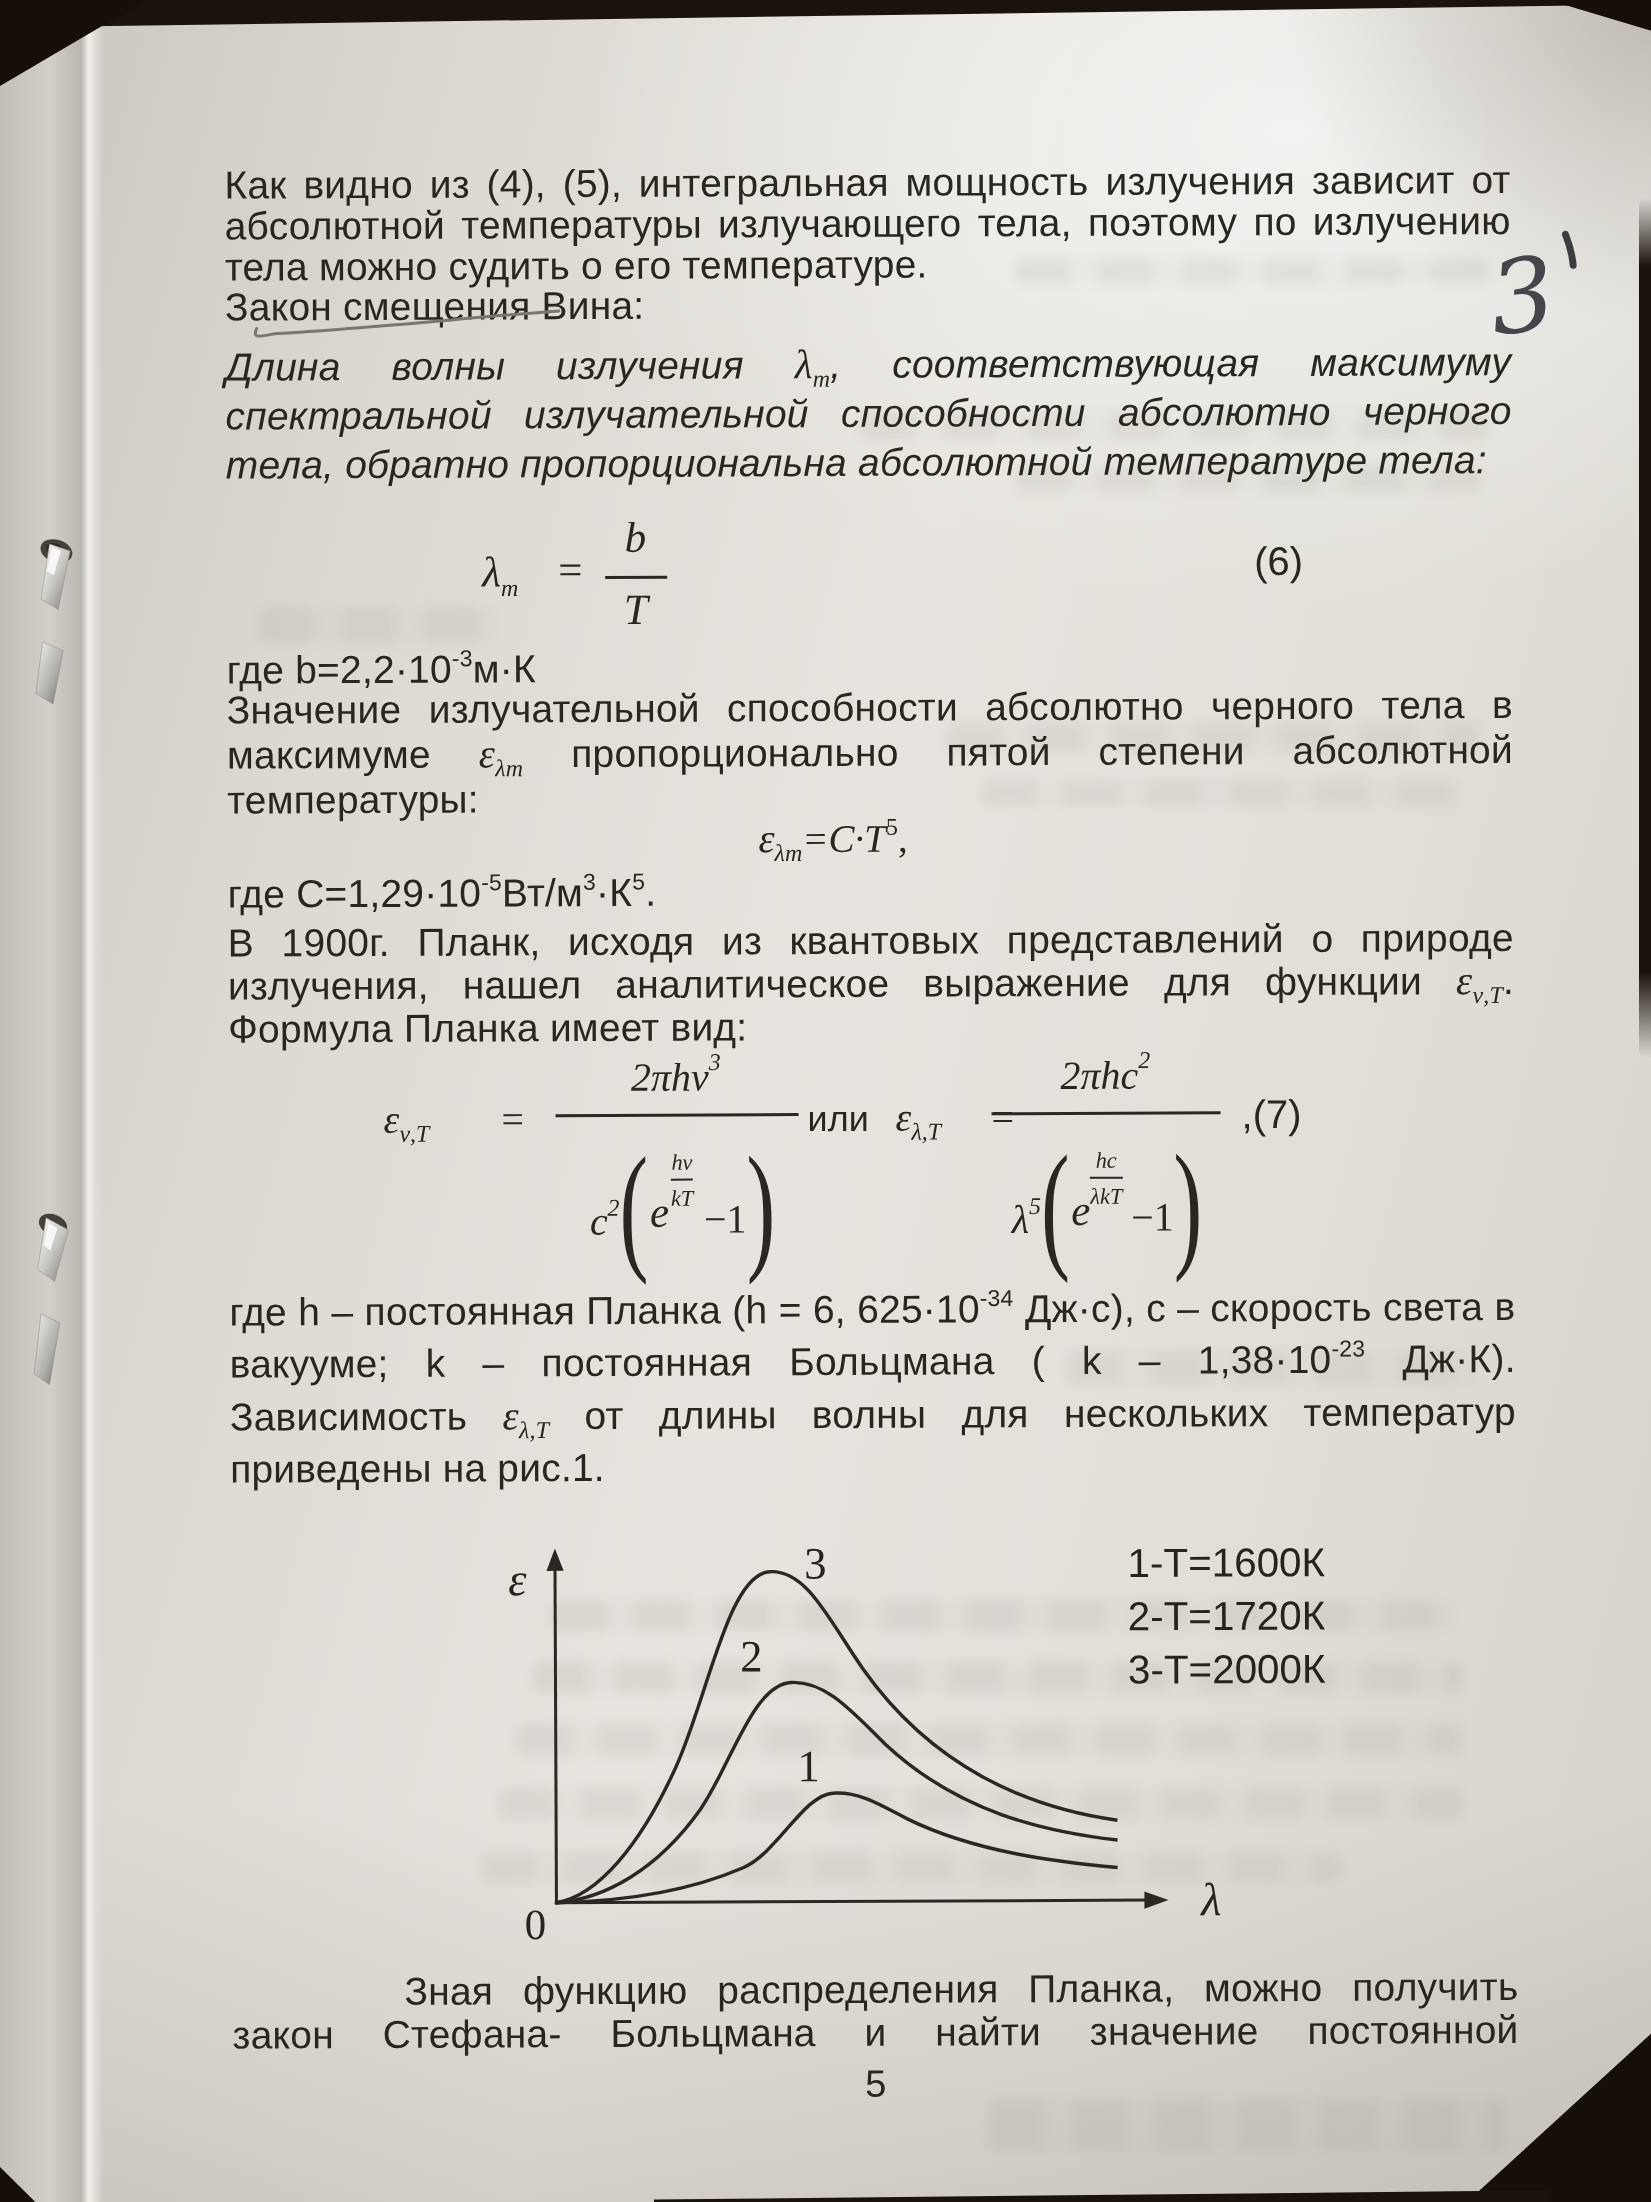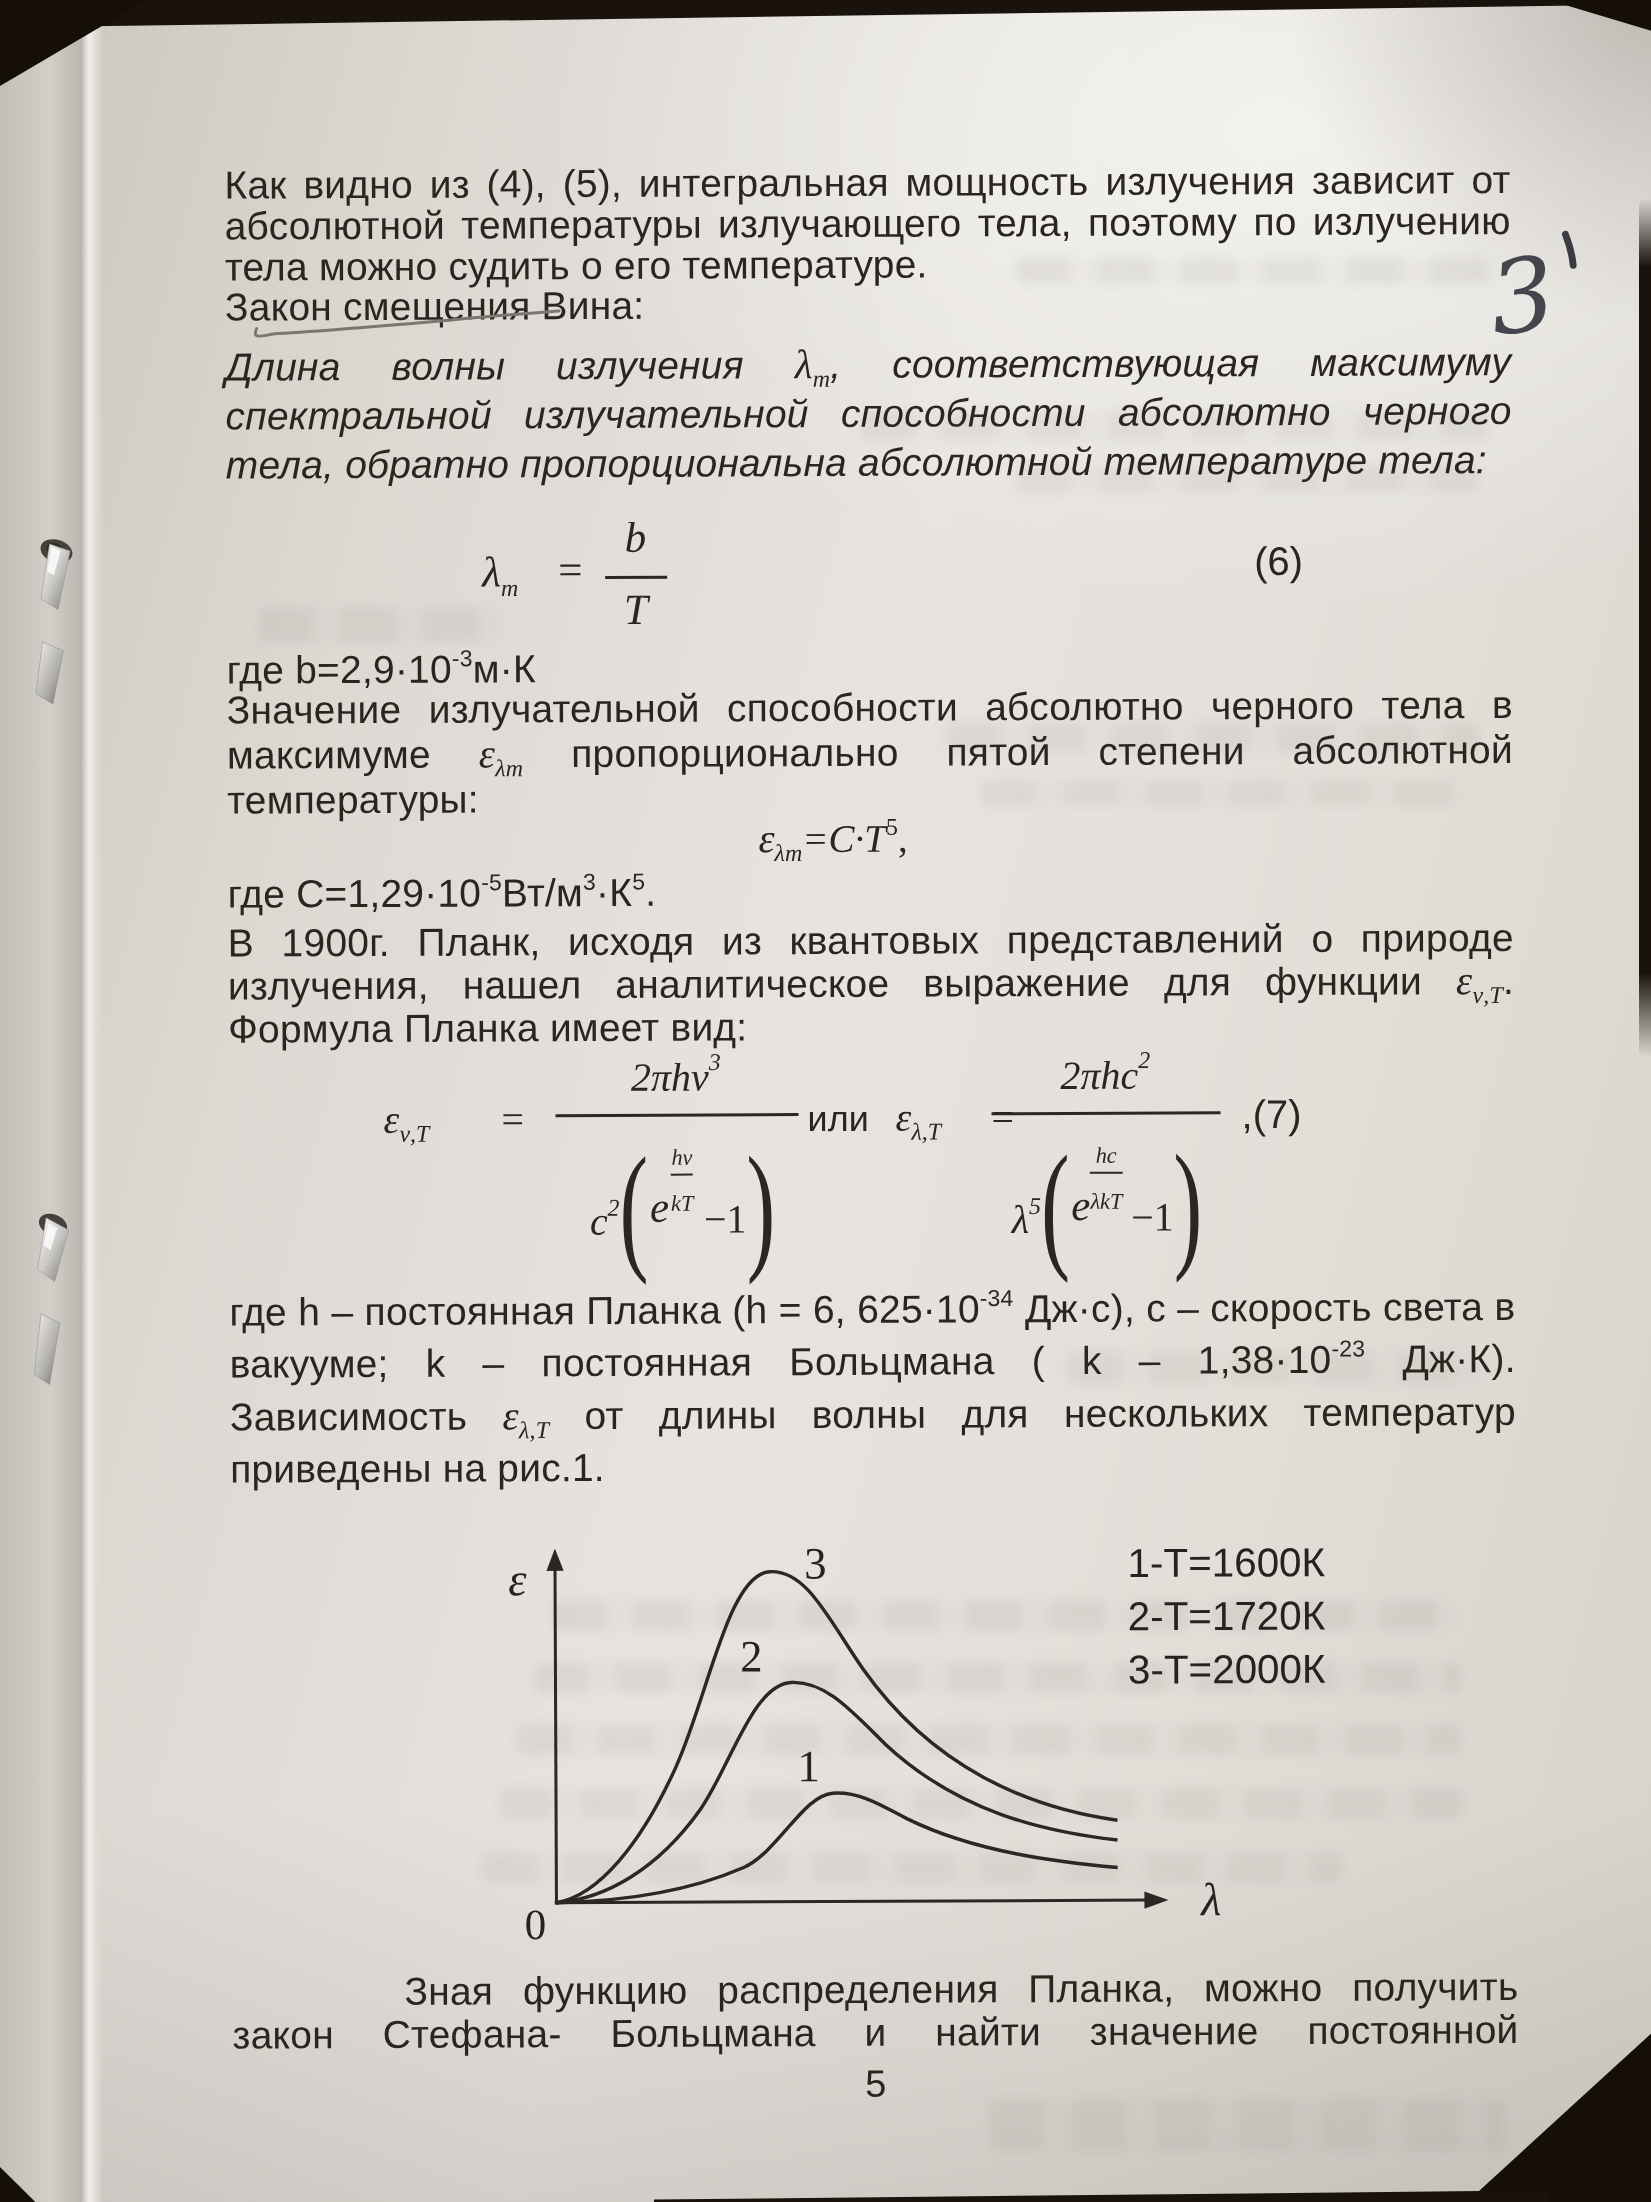--- a/index.html
+++ b/index.html
@@ -59,21 +59,21 @@
   .e7-bar2{left:991px;top:53px;width:229px;height:3.4px;background:#2a2622;}
   .e7-den2{left:981px;top:60px;width:250px;}
   .e7-label{left:1241px;top:34px;font-size:40px;font-family:"Liberation Sans","DejaVu Sans",sans-serif;}
   .den-row{display:flex;align-items:center;justify-content:center;height:172px;}
   .den-row .dpre{font-style:italic;transform:translateY(13.8px);}
   .den-row .dpre sup{font-size:24px;vertical-align:19px;font-style:italic;}
   .paren{font-family:"Liberation Serif","DejaVu Serif",serif;font-weight:300;font-size:86px;display:inline-block;transform:scaleY(1.65);line-height:1;color:#2a2622;}
   .egrp{display:inline-flex;align-items:flex-start;margin:0 1.7px;transform:translateY(12px);}
   .egrp .e-sym{font-style:italic;font-size:43px;}
   .sfrac{display:inline-flex;flex-direction:column;align-items:center;font-size:22.4px;font-style:italic;margin-left:0;transform:translateY(-38px);}
-  .sfrac .bot{border-top:2.2px solid #2a2622;padding-top:15px;font-style:italic;}
+  .sfrac .bot{border-top:2.2px solid #2a2622;padding-top:5px;font-style:italic;}
   .sfrac .top{padding:0 2.6px 2.6px;}
   .m1{font-style:normal;margin-left:6.9px;transform:translateY(12px);font-size:40px;}
   .num-sup{font-size:24px;vertical-align:20.6px;font-style:italic;}
   
   .last-just{text-align:justify;text-align-last:justify;}
   .pagenum{position:absolute;left:228px;top:2063px;width:1286px;text-align:center;font-size:38px;}
   
   .figure{position:absolute;left:370px;top:1525px;}
   
   .hand-mark{position:absolute;left:1476px;top:217px;width:129px;height:155px;}
@@ -180,21 +180,21 @@
 
     <div class="eq6">
       <span class="piece e6-lhs math"><span>λ</span><sub class="msub">m</sub></span>
       <span class="piece e6-eq">=</span>
       <span class="piece e6-num math">b</span>
       <span class="piece e6-bar"></span>
       <span class="piece e6-den math">T</span>
       <span class="piece e6-label">(6)</span>
     </div>
 
-    <p class="body-text" style="top:647px;margin:0;text-align:left;"><span>где b=2,9·10</span><sup class="lsup">-3</sup><span>м·К</span></p>
+    <p class="body-text" style="top:647px;margin:0;text-align:left;"><span>где b=2,2·10</span><sup class="lsup">-3</sup><span>м·К</span></p>
 
     <p class="body-text" style="top:685px;margin:0;line-height:45px;"><span>Значение излучательной способности абсолютно черного тела в максимуме </span><span class="math msym">ε</span><sub class="msub">λm</sub><span> пропорционально пятой степени абсолютной температуры:</span></p>
 
     <div class="eqmax">
       <span class="math msym">ε</span><sub class="msub">λm</sub><span class="rhs">=C·T</span><sup>5</sup><span>,</span>
     </div>
 
     <p class="body-text" style="top:871px;margin:0;text-align:left;"><span>где С=1,29·10</span><sup class="lsup">-5</sup><span>Вт/м</span><sup class="lsup">3</sup><span>·К</span><sup class="lsup">5</sup><span>.</span></p>
 
     <p class="body-text" style="top:919px;margin:0;line-height:43px;"><span>В 1900г. Планк, исходя из квантовых представлений о природе излучения, нашел аналитическое выражение для функции </span><span class="math msym">ε</span><sub class="msub">ν,T</sub><span>. Формула Планка имеет вид:</span></p>

